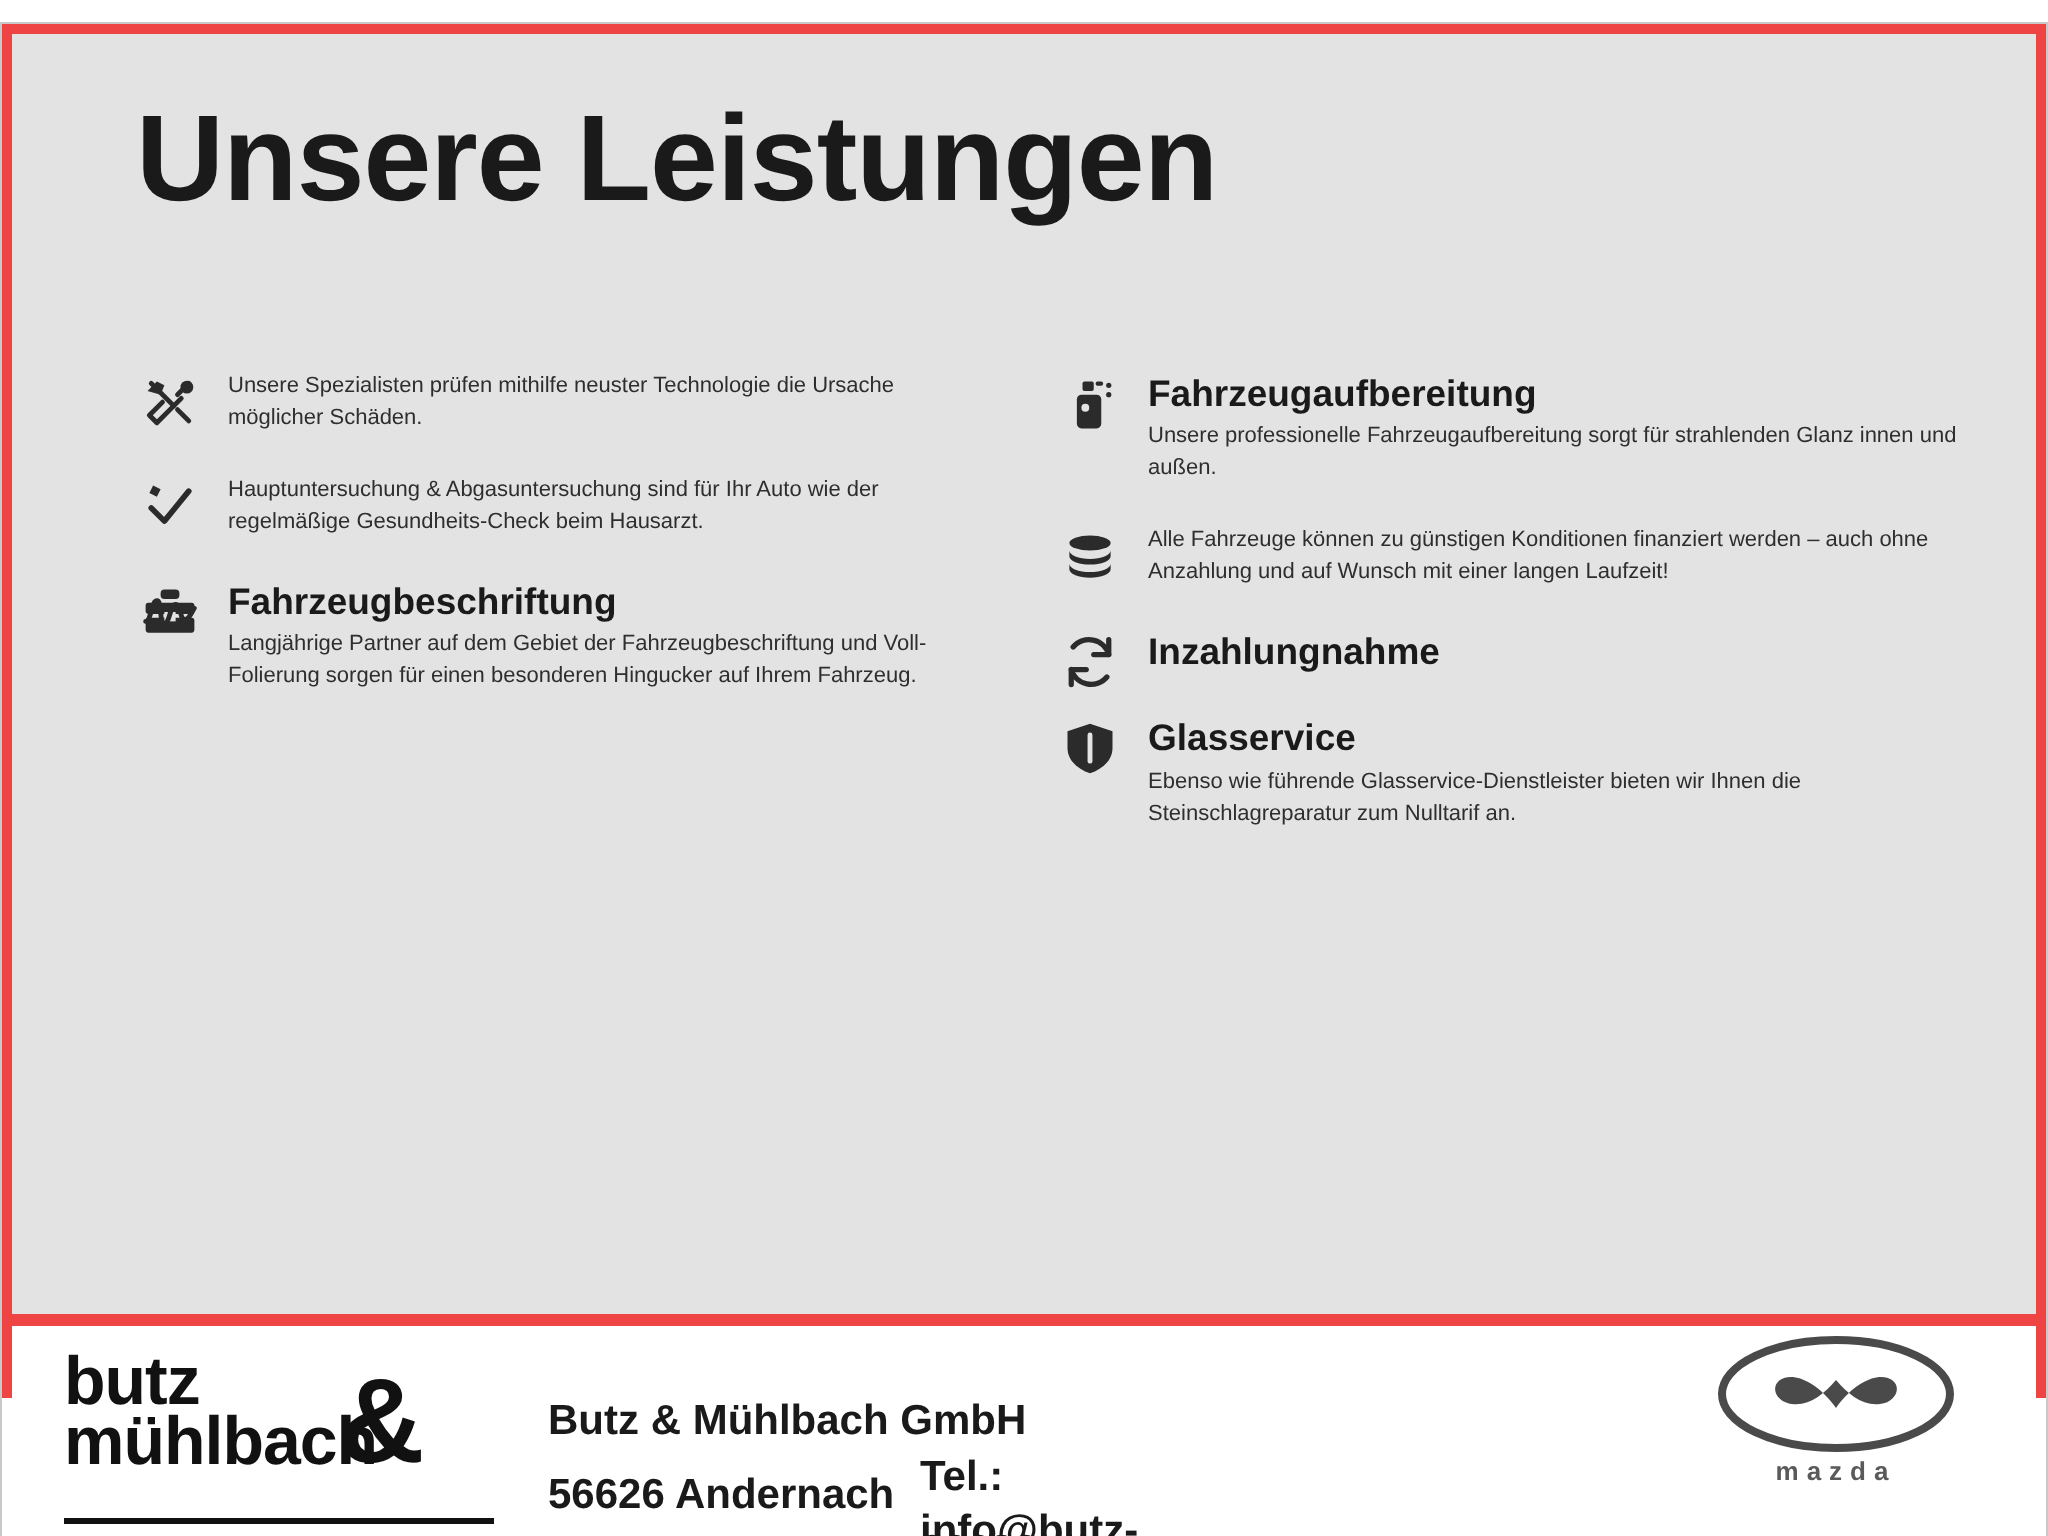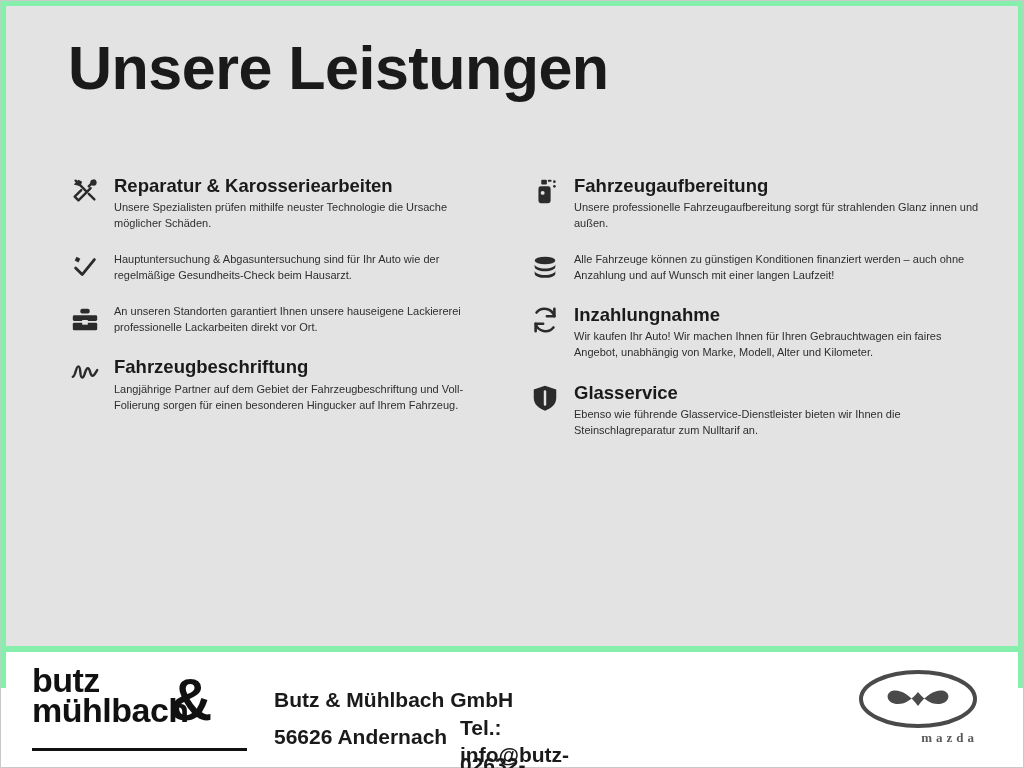--- a/index.html
+++ b/index.html
@@ -11,22 +11,23 @@
     width: 1024px;
     height: 768px;
     font-family: "Liberation Sans", sans-serif;
     color: #1c1c1c;
     overflow: hidden;
   }
   #page {
     position: relative;
     width: 1024px;
     height: 688px;
-    background: #86efac;
+    background: #ef4444;
     box-sizing: border-box;
+    margin-top: 11px;
   }
   .frame-border {
     position: absolute;
     left: 0; top: 0;
     width: 1024px; height: 768px;
     border: 1px solid #c9c9c9;
     box-sizing: border-box;
     pointer-events: none;
   }
   
@@ -135,25 +136,24 @@
     font-weight: bold;
   }
   #company-info .row { display: block; white-space: nowrap; }
   #company-info .col2 {
     position: absolute;
     left: 186px;
   }
   #mazda-logo {
     position: absolute;
     right: 40px;
-    top: 18px;
+    top: 5px;
     width: 120px;
     height: 78px;
-    text-align: right;
-    font-family: Liberation Serif, serif;
+    text-align: center;
   }
   #mazda-logo svg { display: block; }
   #mazda-wordmark {
     font-size: 13px;
     letter-spacing: 4px;
     color: #5a5a5a;
     font-weight: bold;
     margin-top: 2px;
   }
 </style>
@@ -171,21 +171,20 @@
 
       <div class="service-item">
         <span class="service-icon">
           <svg viewBox="0 0 32 32" fill="none" stroke="currentColor" stroke-width="2.6" stroke-linecap="round" stroke-linejoin="round">
             <path d="M6 5 L18 17 M20 19 L26 25"></path>
             <path d="M4 9 L9 4 L13 6 L11 11 Z" fill="currentColor" stroke="none"></path>
             <path d="M26 5 L20 11 M22 13 L16 19 L9 26 L5 22 L12 15"></path>
             <circle cx="25" cy="7" r="3.4" fill="currentColor" stroke="none"></circle>
           </svg>
         </span>
-        <div class="service-title">Reparatur &amp; Karosseriearbeiten</div>
         <div class="service-desc">Unsere Spezialisten prüfen mithilfe neuster Technologie die Ursache möglicher Schäden.</div>
       </div>
 
       <div class="service-item">
         <span class="service-icon">
           <svg viewBox="0 0 32 32" fill="none" stroke="currentColor" stroke-width="3" stroke-linecap="round" stroke-linejoin="round">
             <path d="M5 8 L7 4 L11 6 L9 10 Z" fill="currentColor" stroke="none"></path>
             <path d="M6 16 L13 23 L26 7"></path>
           </svg>
         </span>
@@ -194,21 +193,20 @@
 
       <div class="service-item">
         <span class="service-icon">
           <svg viewBox="0 0 32 32" fill="currentColor">
             <rect x="11" y="4" width="10" height="5" rx="2"></rect>
             <rect x="3" y="11" width="26" height="6" rx="1.5"></rect>
             <rect x="3" y="19" width="26" height="8" rx="1.5"></rect>
             <rect x="13" y="16" width="6" height="5" fill="#e3e3e3"></rect>
           </svg>
         </span>
-        <div class="service-desc">An unseren Standorten garantiert Ihnen unsere hauseigene Lackiererei professionelle Lackarbeiten direkt vor Ort.</div>
       </div>
 
       <div class="service-item">
         <span class="service-icon">
           <svg viewBox="0 0 32 32" fill="none" stroke="currentColor" stroke-width="2.6" stroke-linecap="round" stroke-linejoin="round">
             <path d="M3 21 C6 21 6 10 9 10 C12 10 10 22 13 22 C16 22 16 12 19 12 C22 12 21 20 24 20 C26 20 27 17 29 14"></path>
           </svg>
         </span>
         <div class="service-title">Fahrzeugbeschriftung</div>
         <div class="service-desc">Langjährige Partner auf dem Gebiet der Fahrzeugbeschriftung und Voll-Folierung sorgen für einen besonderen Hingucker auf Ihrem Fahrzeug.</div>
@@ -247,21 +245,20 @@
       <div class="service-item">
         <span class="service-icon">
           <svg viewBox="0 0 32 32" fill="none" stroke="currentColor" stroke-width="2.8" stroke-linecap="round" stroke-linejoin="round">
             <path d="M26 12 A11 11 0 0 0 7 8"></path>
             <path d="M6 20 A11 11 0 0 0 25 24"></path>
             <path d="M26 4 L26 12 L18 12"></path>
             <path d="M6 28 L6 20 L14 20"></path>
           </svg>
         </span>
         <div class="service-title">Inzahlungnahme</div>
-        <div class="service-desc">Wir kaufen Ihr Auto! Wir machen Ihnen für Ihren Gebrauchtwagen ein faires Angebot, unabhängig von Marke, Modell, Alter und Kilometer.</div>
       </div>
 
       <div class="service-item">
         <span class="service-icon">
           <svg viewBox="0 0 32 32" fill="currentColor">
             <path d="M16 3 L28 7 L28 16 C28 23 22 27.5 16 29.5 C10 27.5 4 23 4 16 L4 7 Z"></path>
             <path d="M16 9 L16 23" stroke="#e3e3e3" stroke-width="2.6" stroke-linecap="round"></path>
           </svg>
         </span>
         <div class="service-title">Glasservice</div>

